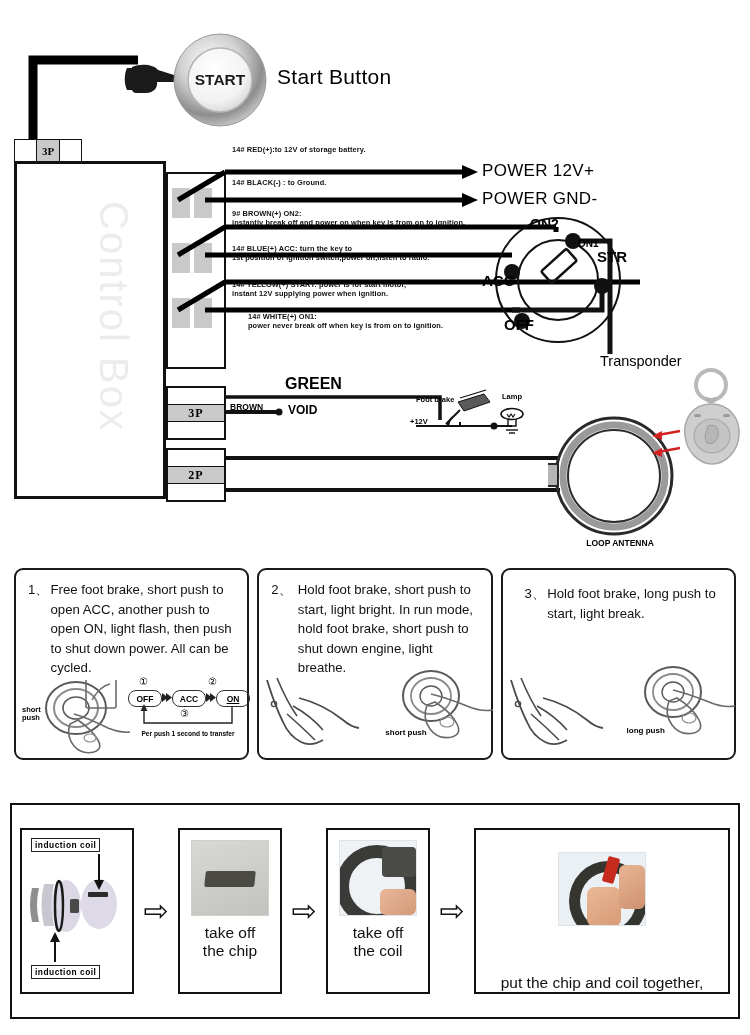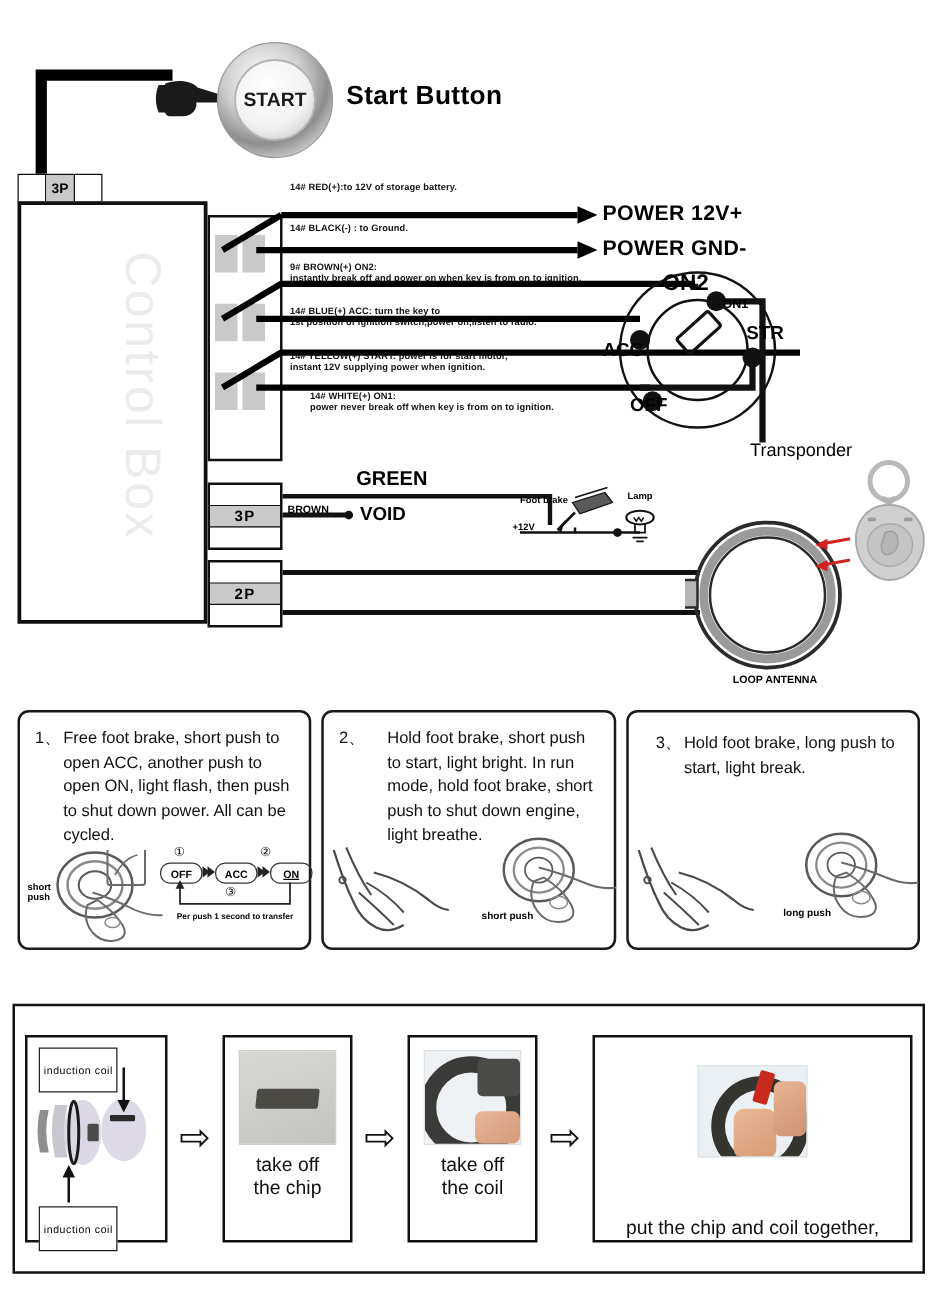--- a/index.html
+++ b/index.html
@@ -1,29 +1,29 @@
 <!DOCTYPE html>
 <html><head>
 <meta charset="utf-8">
 <style>
   html,body{margin:0;padding:0;background:#fff;}
   body{width:750px;height:1035px;position:relative;overflow:hidden;
        font-family:"Liberation Sans", sans-serif;color:#000;}
   .abs{position:absolute;}
   .wlabel{font-size:7.4px;line-height:8.6px;font-weight:bold;color:#111;letter-spacing:.1px;}
-  .bigtxt{font-size:16px;font-weight:bold;letter-spacing:.3px;}
-  .grey{background:#c9c9c9;}
+  .bigtxt{font-size:16px;font-weight:normal;letter-spacing:.3px;}
+  .grey{background:#c9c9c9;font-family:Liberation Serif, serif;}
   svg{display:block;}
   .panel{border:2px solid #1a1a1a;border-radius:9px;box-sizing:border-box;background:#fff;}
   .ptext{font-size:13.2px;line-height:19.5px;color:#111;}
   .noselect{user-select:none;}
   .bpanel{border:2px solid #111;box-sizing:border-box;background:#fff;}
   .cap{font-size:15.5px;line-height:18px;color:#111;}
-  .indlbl{font-size:8.4px;border:1px solid #222;background:#fff;padding:12px 3px;
-          letter-spacing:.5px;}
+  .indlbl{font-size:8.4px;border:1px solid #222;background:#fff;padding:1px 3px;
+          letter-spacing:.5px;font-weight:bold;}
 </style>
 </head>
 <body>
 
 <div class="abs" style="left:0;top:0;width:750px;height:558px;">
 
   <svg class="abs" style="left:0;top:0;" width="420" height="160">
     <path d="M33,150 L33,60 L138,60" stroke="#000" stroke-width="9" fill="none"></path>
   </svg>
 
@@ -131,23 +131,23 @@
     <circle cx="78" cy="72" r="40" fill="none" stroke="#111" stroke-width="2"></circle>
     <rect x="62" y="50" width="34" height="16" rx="2" fill="none" stroke="#111" stroke-width="2.5" transform="rotate(-42 79 58)"></rect>
     <circle cx="93" cy="33" r="8" fill="#111"></circle>
     <circle cx="122" cy="78" r="8" fill="#111"></circle>
     <circle cx="32" cy="64" r="8" fill="#111"></circle>
     <circle cx="42" cy="113" r="8" fill="#111"></circle>
 
     <path d="M93,33 L130,33 L130,150" stroke="#111" stroke-width="5" fill="none"></path>
     <path d="M122,78 L122,102 L32,102" stroke="#111" stroke-width="5" fill="none"></path>
   </svg>
-  <div class="abs" style="left:530px;top:216px;font-size:18px;font-weight:bold;">ON2</div>
+  <div class="abs" style="left:530px;top:216px;font-size:14px;font-weight:bold;">ON2</div>
   <div class="abs" style="left:578px;top:238px;font-size:10px;font-weight:bold;">ON1</div>
-  <div class="abs" style="left:597px;top:258px;font-size:15px;font-weight:bold;">STR</div>
+  <div class="abs" style="left:597px;top:248px;font-size:15px;font-weight:bold;">STR</div>
   <div class="abs" style="left:482px;top:272px;font-size:15px;font-weight:bold;">ACC</div>
   <div class="abs" style="left:504px;top:316px;font-size:15px;font-weight:bold;">OFF</div>
 
   <svg class="abs" style="left:0;top:0;" width="750" height="558">
     <path d="M610,290 L610,358 L640,358" stroke="#111" stroke-width="4" fill="none" opacity="0"></path>
   </svg>
 
   <div class="abs" style="left:166px;top:386px;width:60px;height:54px;border:2px solid #111;
               box-sizing:border-box;background:#fff;display:flex;flex-direction:column;">
     <div style="flex:1;border-bottom:1.5px solid #111;"></div>
@@ -168,21 +168,21 @@
     <path d="M226,397 L440,397 L440,420" stroke="#111" stroke-width="3.5" fill="none"></path>
     <line x1="226" y1="412" x2="278" y2="412" stroke="#111" stroke-width="4"></line>
     <circle cx="279" cy="412" r="3.5" fill="#111"></circle>
 
     <path d="M226,458 L560,458" stroke="#111" stroke-width="4" fill="none"></path>
     <path d="M226,490 L560,490" stroke="#111" stroke-width="4" fill="none"></path>
   </svg>
 
   <div class="abs" style="left:285px;top:375px;font-size:16px;font-weight:bold;">GREEN</div>
   <div class="abs" style="left:230px;top:402px;font-size:8.5px;font-weight:bold;">BROWN</div>
-  <div class="abs" style="left:288px;top:403px;font-size:15px;font-weight:bold;">VOID</div>
+  <div class="abs" style="left:288px;top:403px;font-size:12px;font-weight:bold;">VOID</div>
 
   <svg class="abs" style="left:408px;top:388px;" width="120" height="58">
     <line x1="8" y1="38" x2="36" y2="38" stroke="#111" stroke-width="2"></line>
     <path d="M36,38 L52,38 L52,34" stroke="#111" stroke-width="2" fill="none"></path>
     <path d="M38,36 L52,22" stroke="#111" stroke-width="2" fill="none"></path>
     <polygon points="38,36 44,28 41,38" fill="#111"></polygon>
 
     <path d="M50,14 L76,6 L82,14 L56,23 Z" fill="#5a5a5a" stroke="#111" stroke-width="1"></path>
     <path d="M52,10 L78,2" stroke="#111" stroke-width="1.2"></path>
     <line x1="52" y1="38" x2="86" y2="38" stroke="#111" stroke-width="2"></line>
@@ -264,21 +264,21 @@
         <polygon points="12.5,35 16,28 19.5,35" fill="#222"></polygon>
       </svg>
       <div class="abs" style="left:52px;top:32px;font-size:10px;">③</div>
       <div class="abs" style="left:0;top:54px;width:120px;text-align:center;font-size:6.6px;font-weight:bold;">Per push 1 second to transfer</div>
     </div>
   </div>
 
   <div class="panel" style="width:238px;height:192px;position:relative;padding:10px 10px 0 12px;">
     <div class="ptext" style="display:flex;">
       <span>2、</span>
-      <span style="margin-left:18px;">Hold foot brake, short push to start, light bright. In run mode, hold foot brake, short push to shut down engine, light breathe.</span>
+      <span style="margin-left:6px;">Hold foot brake, short push to start, light bright. In run mode, hold foot brake, short push to shut down engine, light breathe.</span>
     </div>
     <svg class="abs" style="left:4px;top:106px;" width="132" height="80">
       <path d="M4,4 q8,26 16,42 q6,14 18,20 q10,5 22,-2" stroke="#4a4a4a" stroke-width="1.8" fill="none"></path>
       <path d="M14,2 q10,24 20,38" stroke="#4a4a4a" stroke-width="1.6" fill="none"></path>
       <circle cx="11" cy="28" r="2.6" fill="none" stroke="#4a4a4a" stroke-width="1.4"></circle>
       <path d="M36,22 q24,6 44,22 q8,7 16,8" stroke="#4a4a4a" stroke-width="1.8" fill="none"></path>
       <path d="M30,30 q18,10 30,24" stroke="#4a4a4a" stroke-width="1.6" fill="none"></path>
       <path d="M24,38 q16,14 28,26" stroke="#4a4a4a" stroke-width="1.6" fill="none"></path>
     </svg>
     <svg class="abs" style="left:132px;top:98px;" width="104" height="86">

